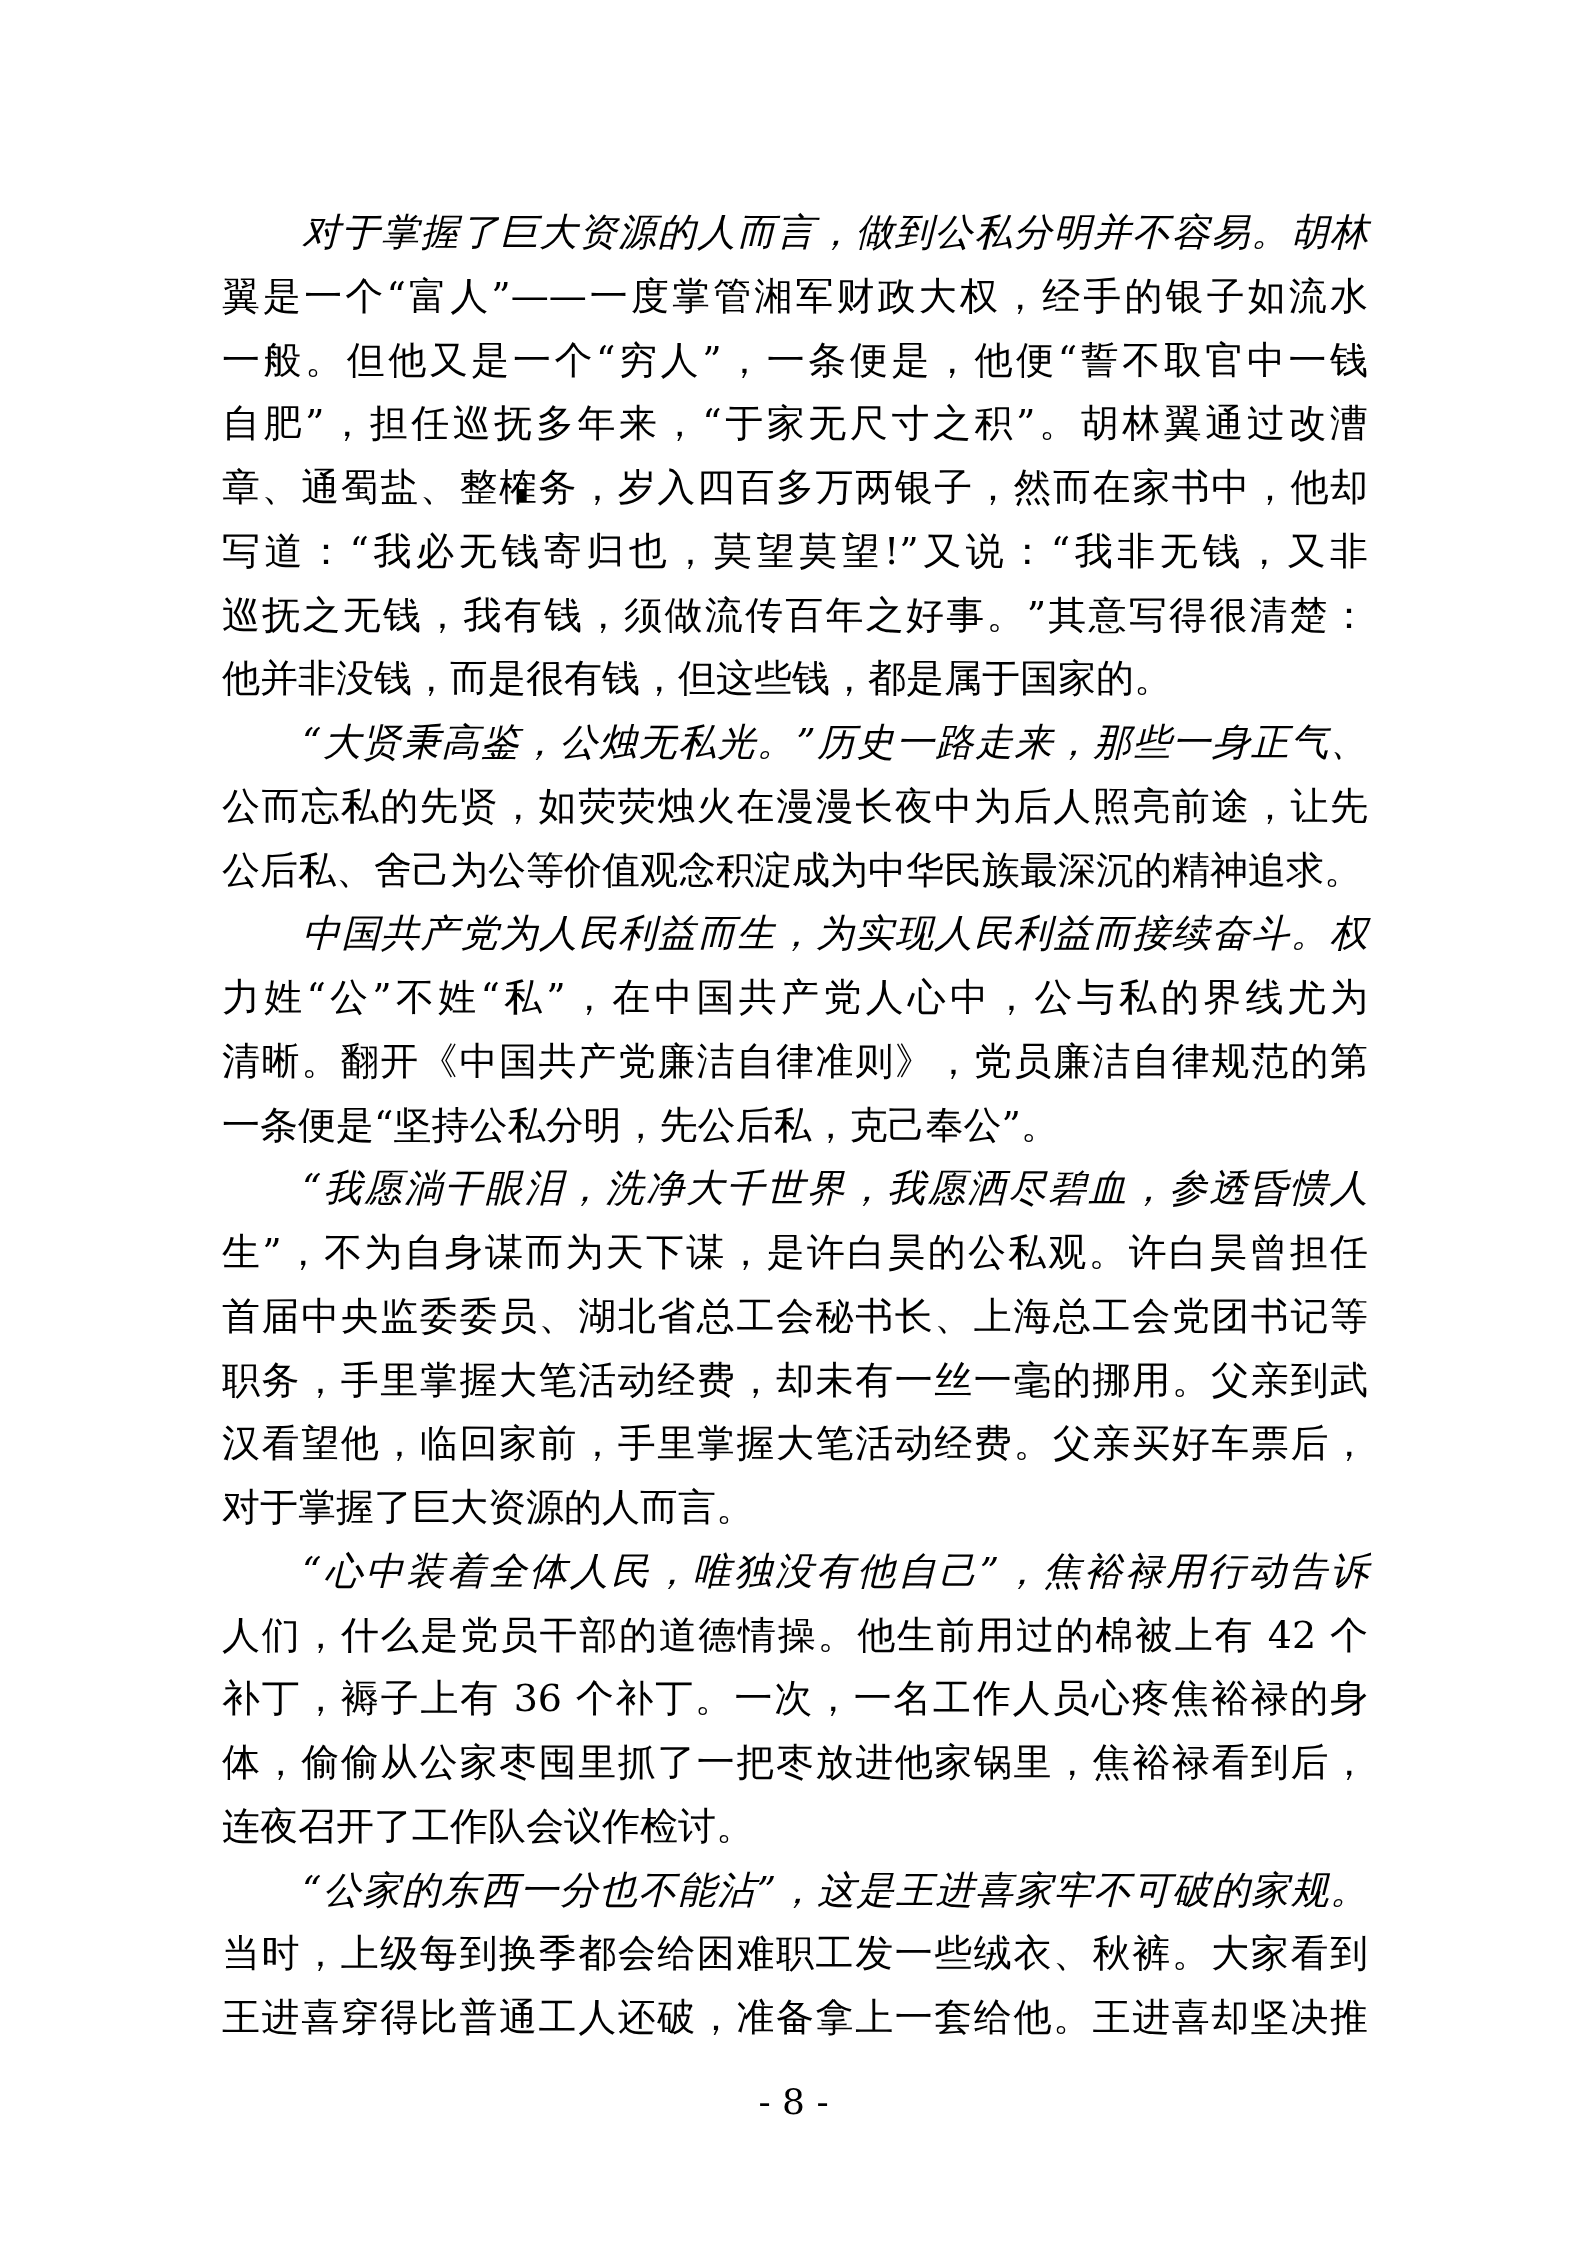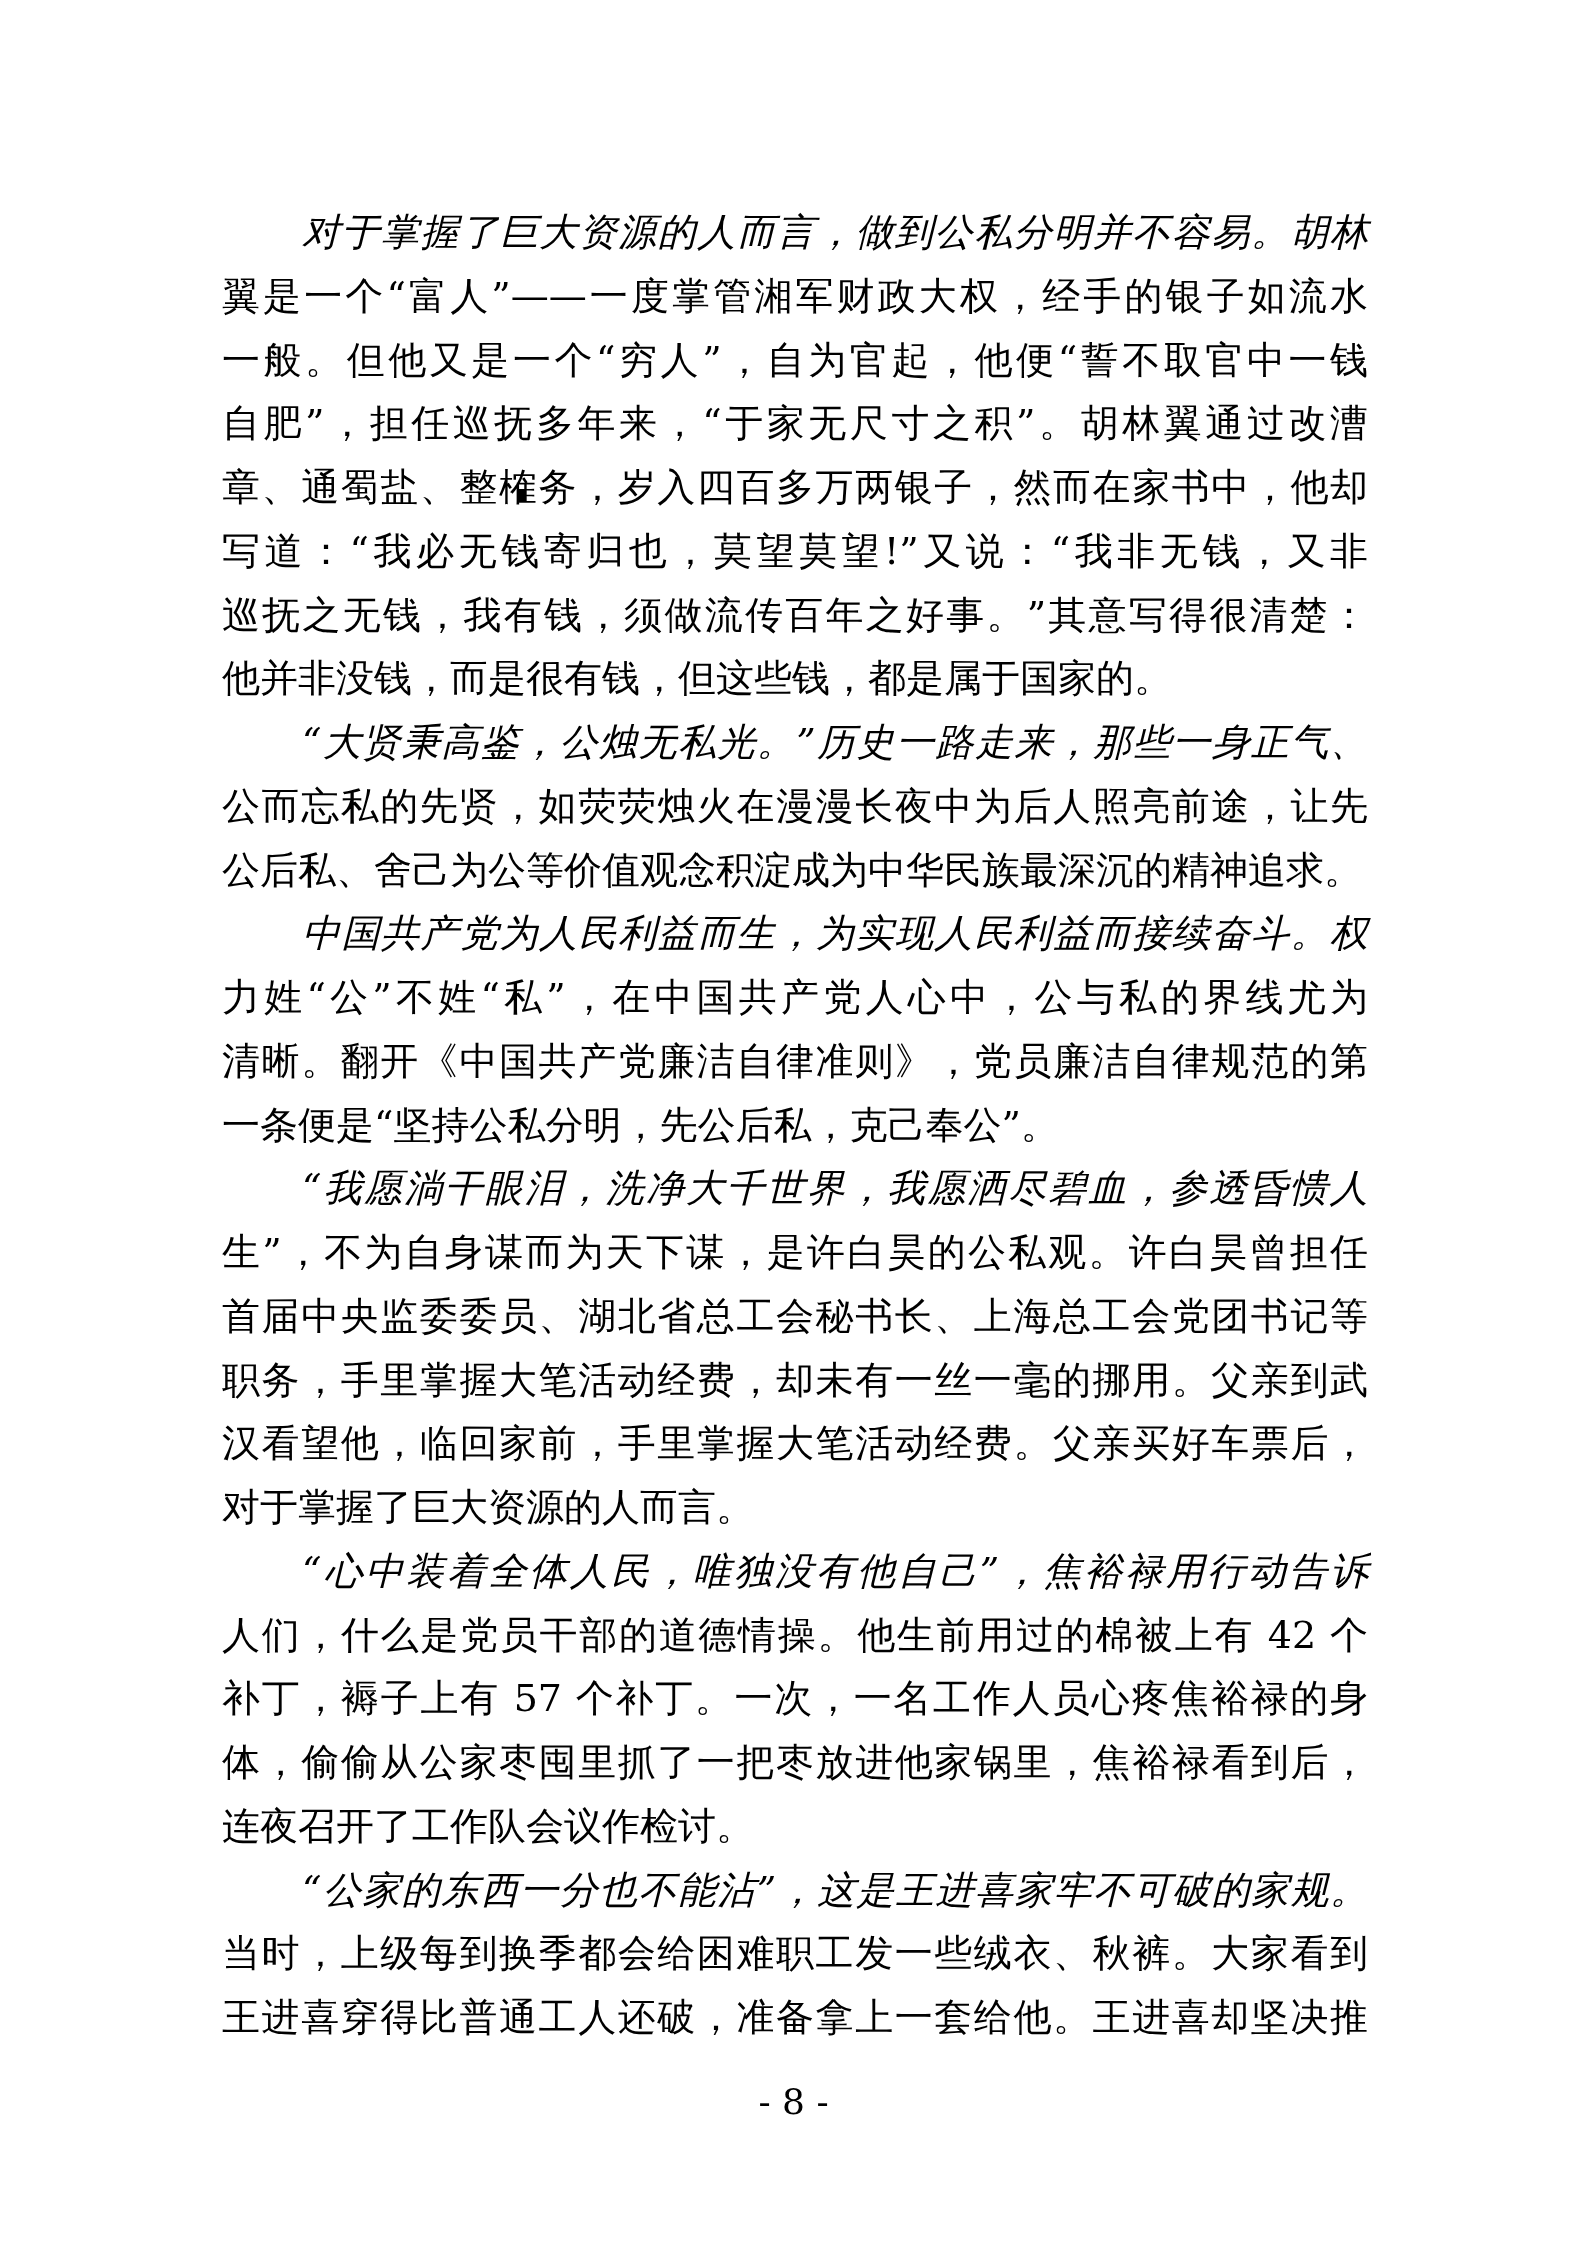--- a/index.html
+++ b/index.html
@@ -57,21 +57,21 @@
   }
 </style>
 </head>
 <body>
 
 <div class="sheet">
   <div class="text-block">
       <div class="paragraph">
         <div class="line para-first">对于掌握了巨大资源的人而言，做到公私分明并不容易。胡林</div>
         <div class="line">翼是一个“富人”——一度掌管湘军财政大权，经手的银子如流水</div>
-        <div class="line">一般。但他又是一个“穷人”，自为官起，他便“誓不取官中一钱</div>
+        <div class="line">一般。但他又是一个“穷人”，一条便是，他便“誓不取官中一钱</div>
         <div class="line">自肥”，担任巡抚多年来，“于家无尺寸之积”。胡林翼通过改漕</div>
         <div class="line">章、通蜀盐、整榷务，岁入四百多万两银子，然而在家书中，他却</div>
         <div class="line">写道：“我必无钱寄归也，莫望莫望!”又说：“我非无钱，又非</div>
         <div class="line">巡抚之无钱，我有钱，须做流传百年之好事。”其意写得很清楚：</div>
         <div class="line para-last">他并非没钱，而是很有钱，但这些钱，都是属于国家的。</div>
       </div>
       <div class="paragraph">
         <div class="line para-first">“大贤秉高鉴，公烛无私光。”历史一路走来，那些一身正气、</div>
         <div class="line">公而忘私的先贤，如荧荧烛火在漫漫长夜中为后人照亮前途，让先</div>
         <div class="line para-last">公后私、舍己为公等价值观念积淀成为中华民族最深沉的精神追求。</div>
@@ -86,21 +86,21 @@
         <div class="line para-first">“我愿淌干眼泪，洗净大千世界，我愿洒尽碧血，参透昏愦人</div>
         <div class="line">生”，不为自身谋而为天下谋，是许白昊的公私观。许白昊曾担任</div>
         <div class="line">首届中央监委委员、湖北省总工会秘书长、上海总工会党团书记等</div>
         <div class="line">职务，手里掌握大笔活动经费，却未有一丝一毫的挪用。父亲到武</div>
         <div class="line">汉看望他，临回家前，手里掌握大笔活动经费。父亲买好车票后，</div>
         <div class="line para-last">对于掌握了巨大资源的人而言。</div>
       </div>
       <div class="paragraph">
         <div class="line para-first">“心中装着全体人民，唯独没有他自己”，焦裕禄用行动告诉</div>
         <div class="line">人们，什么是党员干部的道德情操。他生前用过的棉被上有 42 个</div>
-        <div class="line">补丁，褥子上有 57 个补丁。一次，一名工作人员心疼焦裕禄的身</div>
+        <div class="line">补丁，褥子上有 36 个补丁。一次，一名工作人员心疼焦裕禄的身</div>
         <div class="line">体，偷偷从公家枣囤里抓了一把枣放进他家锅里，焦裕禄看到后，</div>
         <div class="line para-last">连夜召开了工作队会议作检讨。</div>
       </div>
       <div class="paragraph">
         <div class="line para-first">“公家的东西一分也不能沾”，这是王进喜家牢不可破的家规。</div>
         <div class="line">当时，上级每到换季都会给困难职工发一些绒衣、秋裤。大家看到</div>
         <div class="line">王进喜穿得比普通工人还破，准备拿上一套给他。王进喜却坚决推</div>
       </div>
     </div>
   <div class="page-number">- 8 -</div>

